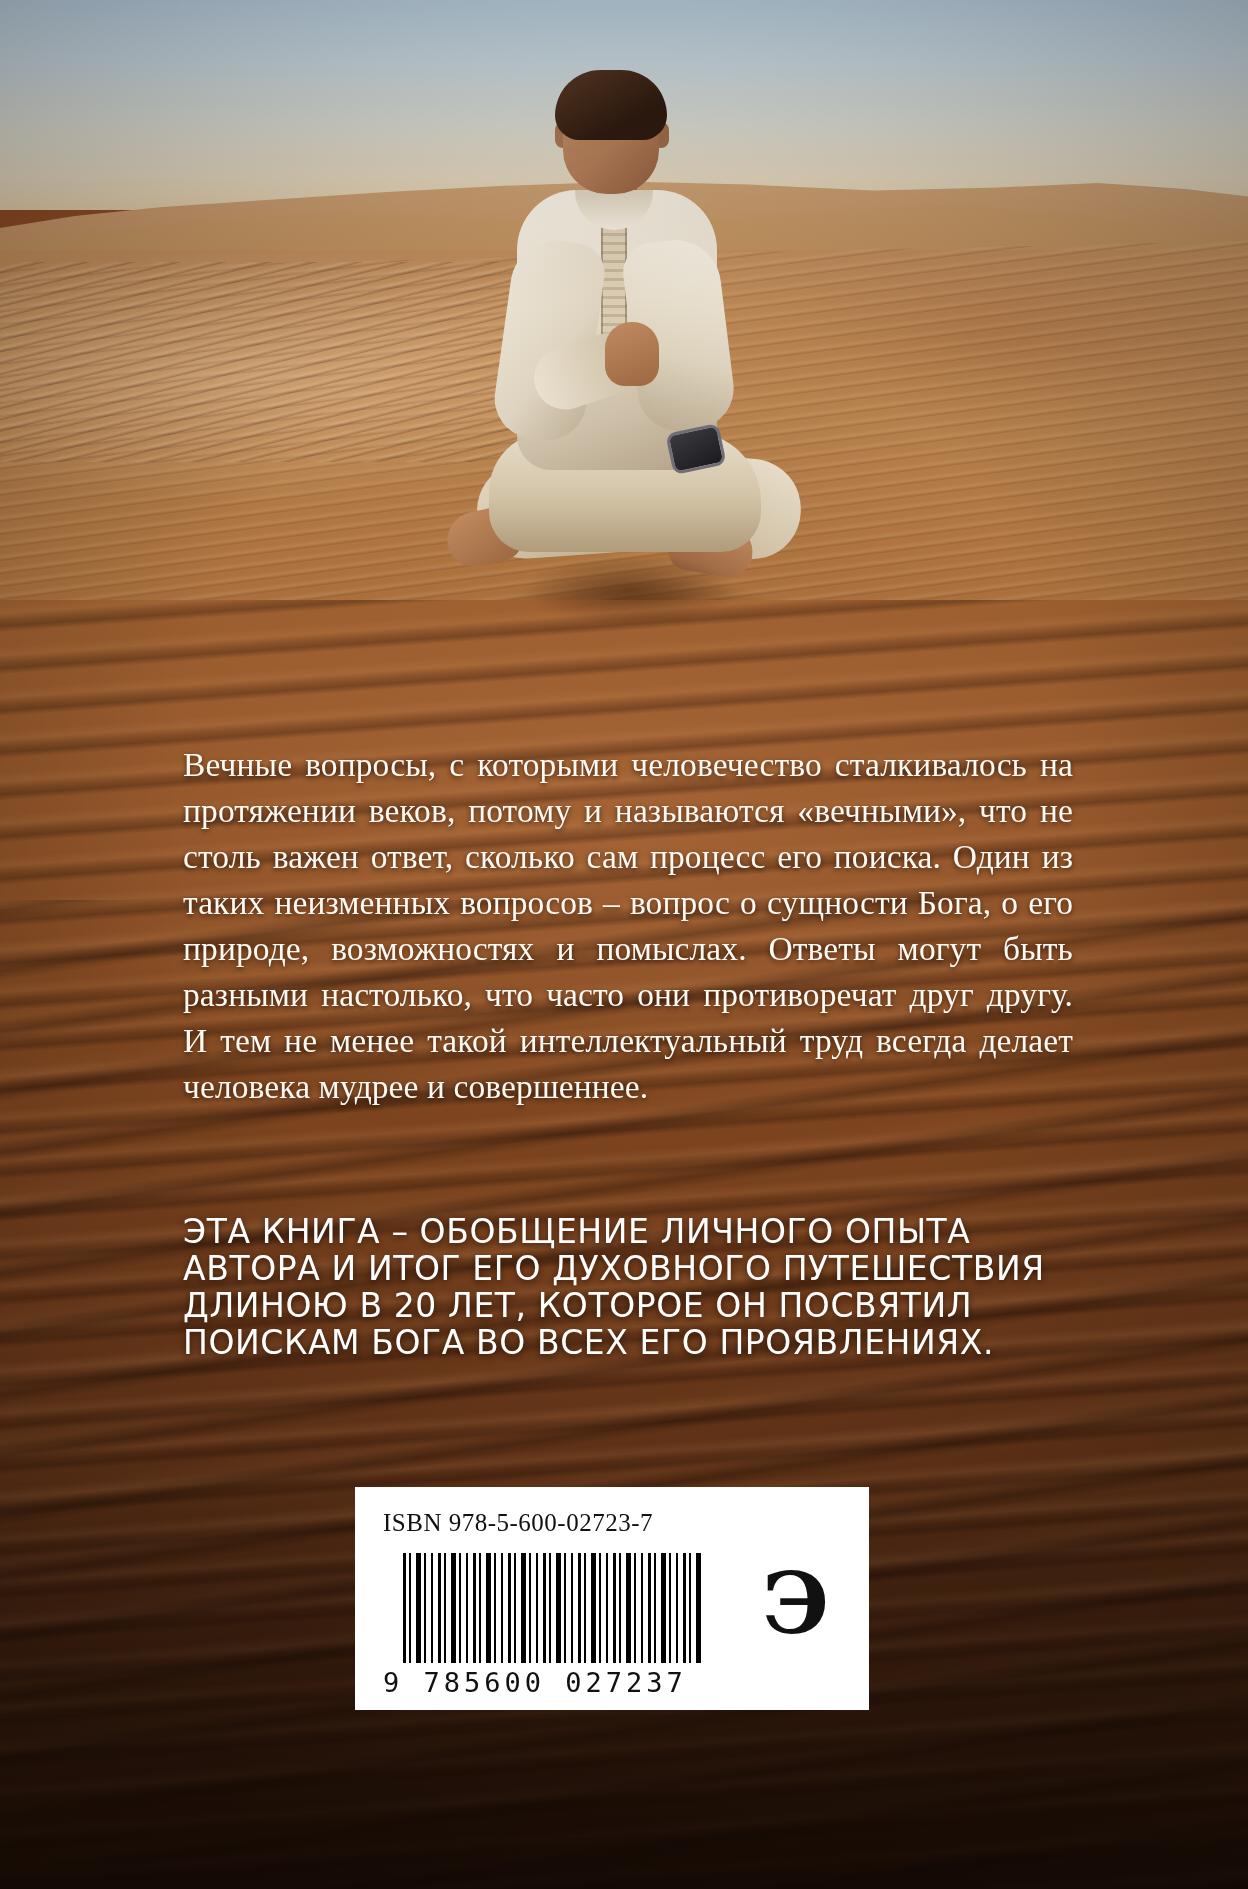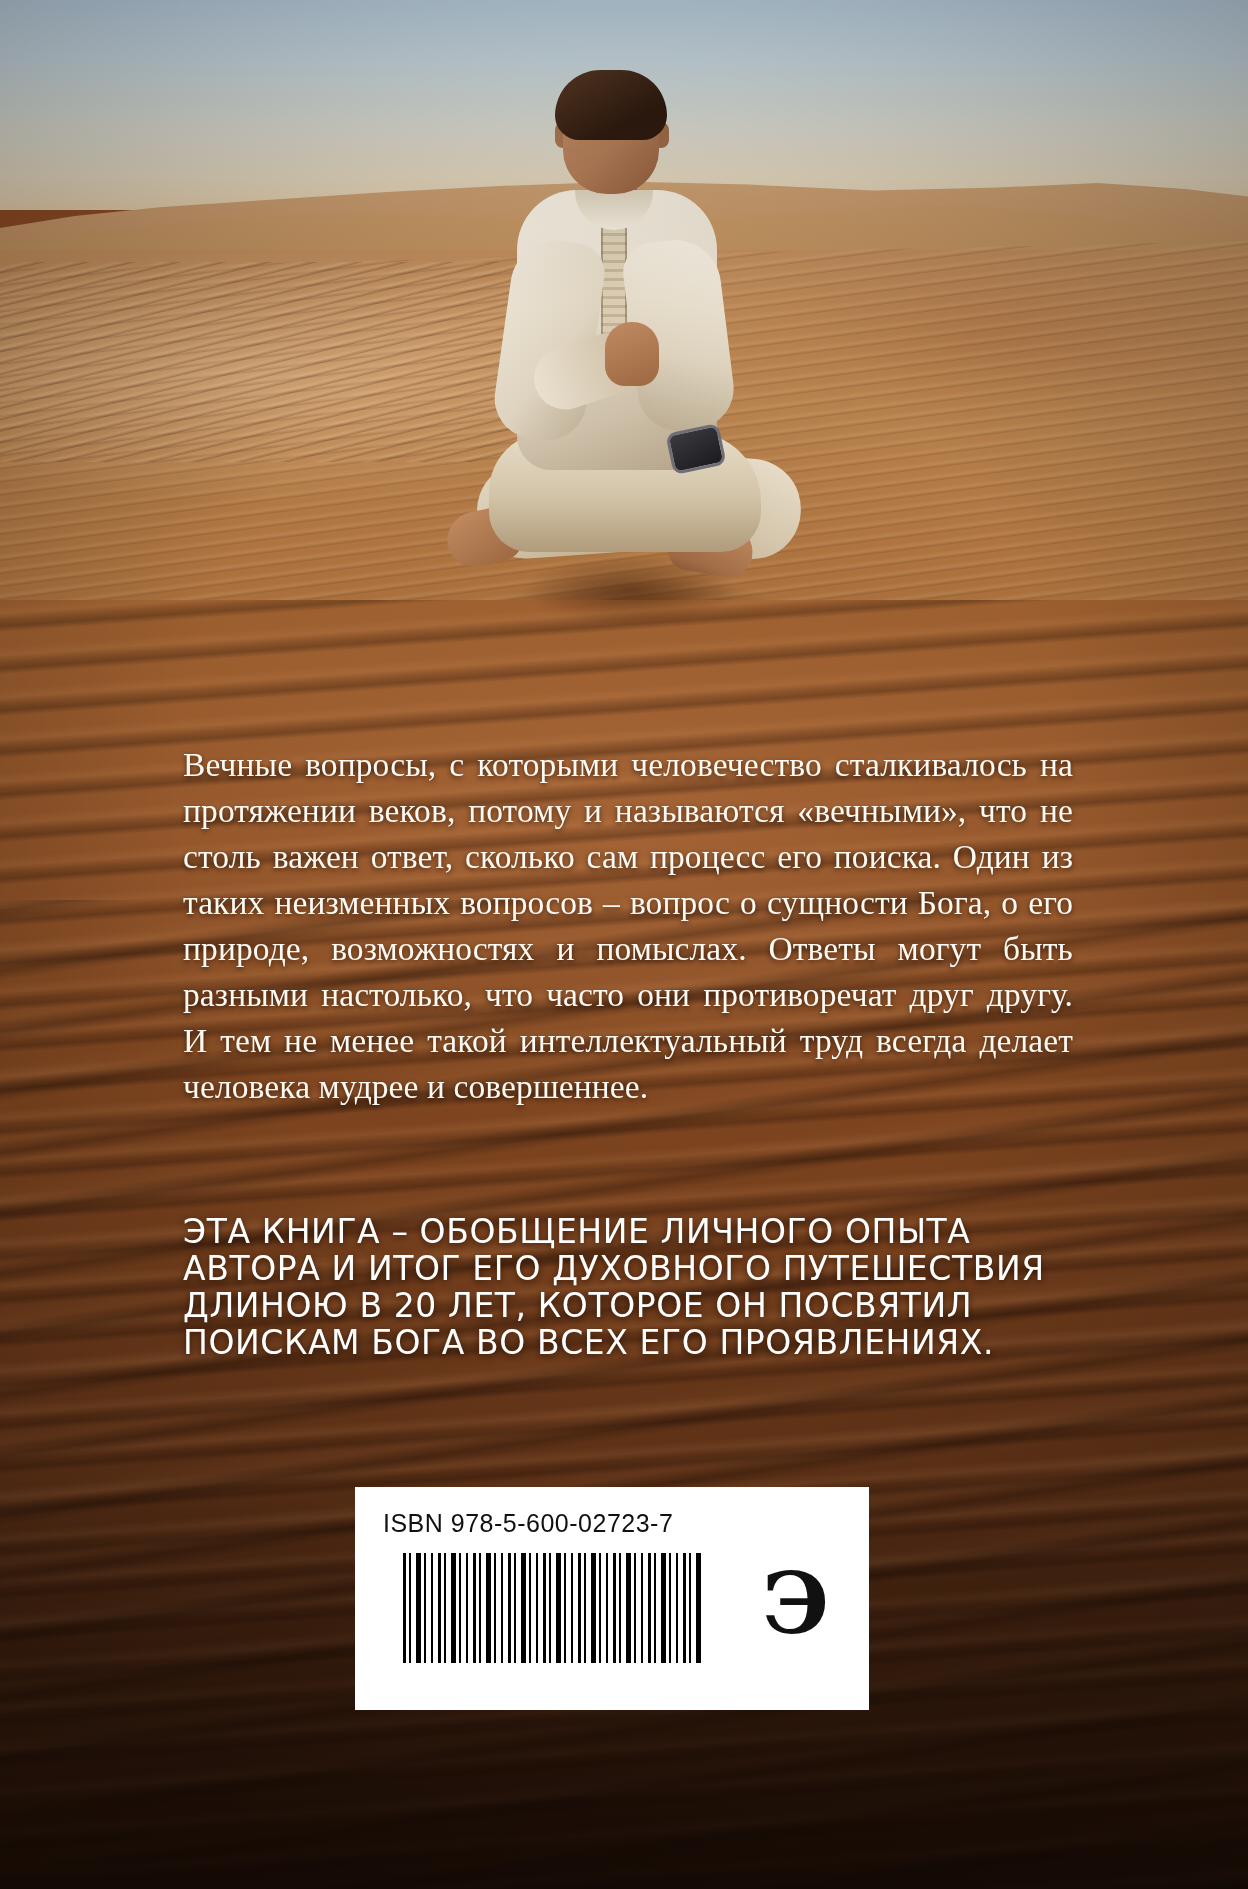--- a/index.html
+++ b/index.html
@@ -343,21 +343,21 @@
     width: 514px;
     height: 223px;
     background: #ffffff;
     display: flex;
     flex-direction: column;
     padding: 0;
   }
   .isbn-text {
     position: absolute;
     left: 28px; top: 22px;
-    font-family: Liberation Sans, sans-serif;
+    font-family: Liberation Serif, serif;
     font-size: 25px;
     color: #111;
     letter-spacing: 0.5px;
     text-align: center;
   }
   .barcode-wrap {
     position: absolute;
     left: 48px; top: 66px;
     width: 300px; height: 110px;
   }
@@ -443,16 +443,17 @@
 
   <p class="body-text">Вечные вопросы, с которыми человечество сталкивалось на протяжении веков, потому и называются «вечными», что не столь важен ответ, сколько сам процесс его поиска. Один из таких неизменных вопросов – вопрос о сущности Бога, о его природе, возможностях и помыслах. Ответы могут быть разными настолько, что часто они противоречат друг другу. И тем не менее такой интеллектуальный труд всегда делает человека мудрее и совершеннее.</p>
 
   <p class="tagline">ЭТА КНИГА – ОБОБЩЕНИЕ ЛИЧНОГО ОПЫТА АВТОРА И ИТОГ ЕГО ДУХОВНОГО ПУТЕШЕСТВИЯ ДЛИНОЮ В 20 ЛЕТ, КОТОРОЕ ОН ПОСВЯТИЛ ПОИСКАМ БОГА ВО ВСЕХ ЕГО ПРОЯВЛЕНИЯХ.</p>
 
   <div class="isbn-block">
     <div class="isbn-text">ISBN 978-5-600-02723-7</div>
     <div class="barcode-wrap">
       <div class="barcode"></div>
     </div>
+    <div class="barcode-digits">9 785600 027237</div>
     <div class="publisher-logo">Э</div>
   </div>
 
 </div>
 
 </body></html>

